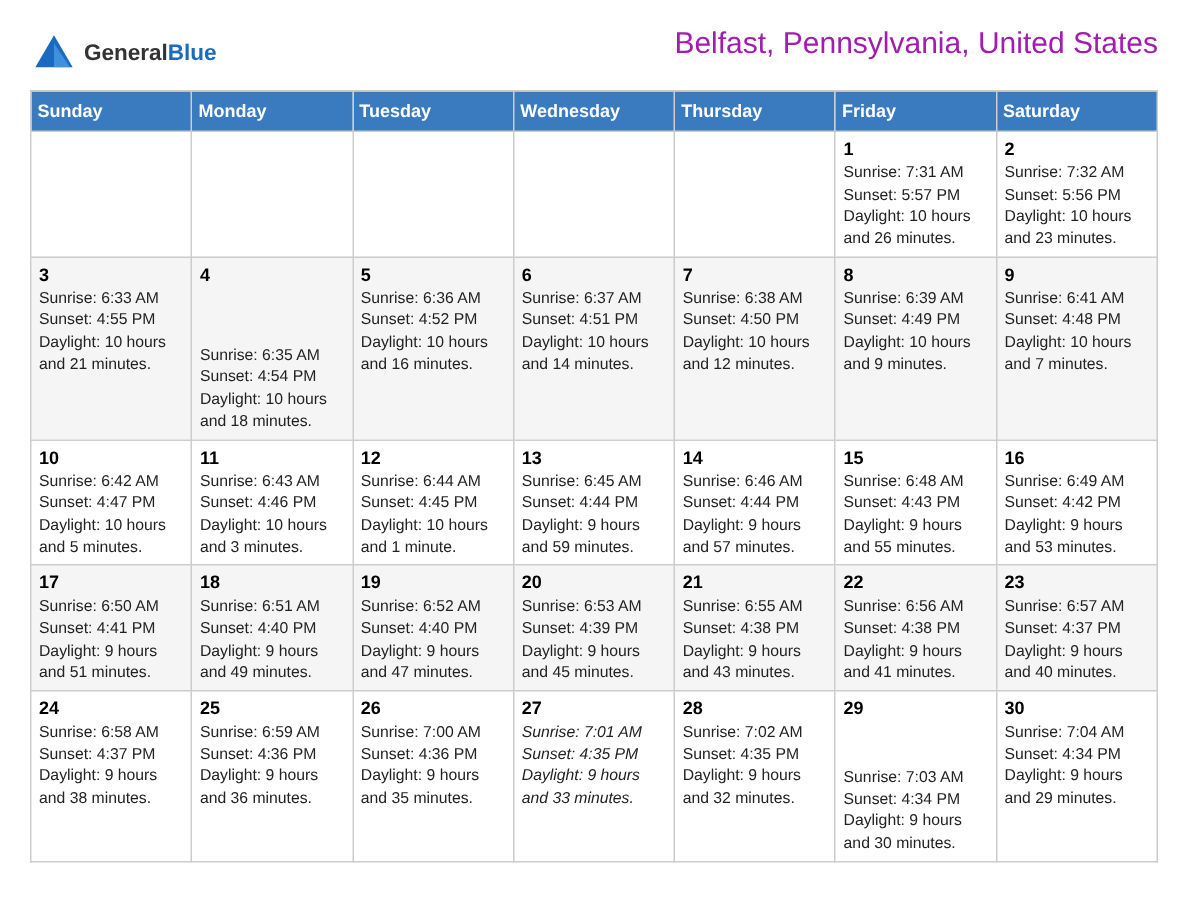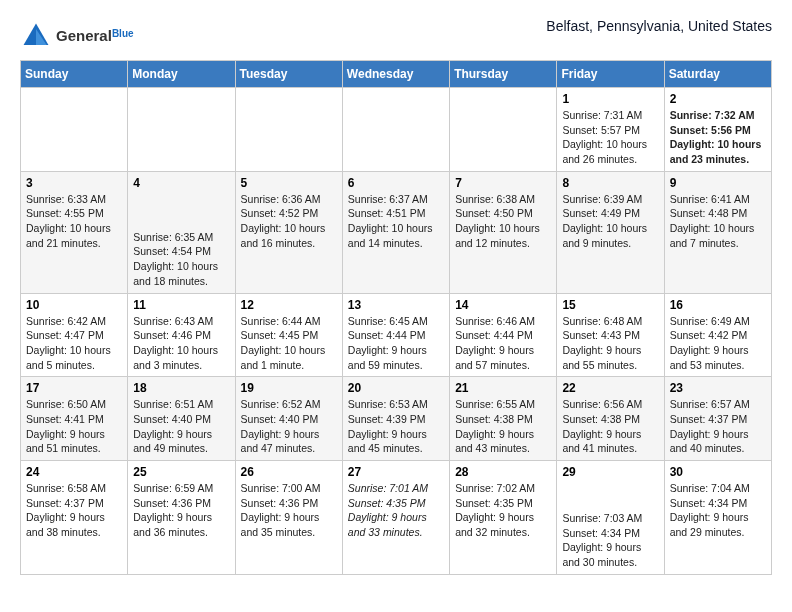--- a/index.html
+++ b/index.html
@@ -26,40 +26,40 @@
       display: flex;
       flex-direction: row;
       line-height: 1.1;
     }
     .logo-general {
       font-size: 15px;
       font-weight: bold;
       color: #333;
     }
     .logo-blue {
-      font-size: 10px;
+      font-size: 15px;
       font-weight: bold;
       color: #1a6bbf;
     }
     .logo-icon {
       width: 32px;
       height: 32px;
     }
     .title-section {
       text-align: right;
     }
     .month-title {
       font-size: 36px;
       font-weight: bold;
       color: #333;
       line-height: 1.1;
     }
     .location {
-      font-size: 14px;
-      color: #0f172a;
+      font-size: 20px;
+      color: #a21caf;
       margin-top: 2px;
     }
     .calendar {
       width: 100%;
       border-collapse: collapse;
       font-size: 11px;
     }
     .calendar th {
       background: #3a7abf;
       color: #fff;
@@ -130,21 +130,21 @@
         <td class="empty"></td>
         <td class="empty"></td>
         <td>
           <div class="day-number">1</div>
           <div class="day-info" style="white-space: pre-line;">Sunrise: 7:31 AM
 Sunset: 5:57 PM
 Daylight: 10 hours and 26 minutes.</div>
         </td>
         <td>
           <div class="day-number">2</div>
-          <div class="day-info" style="white-space: pre-line; font-weight: bold;">Sunrise: 7:32 AM
+          <div class="day-info" style="white-space: pre-line;">Sunrise: 7:32 AM
 Sunset: 5:56 PM
 Daylight: 10 hours and 23 minutes.</div>
         </td>
       </tr>
       <tr class="row-even">
         <td>
           <div class="day-number">3</div>
           <div class="day-info" style="white-space: pre-line;">Sunrise: 6:33 AM
 Sunset: 4:55 PM
 Daylight: 10 hours and 21 minutes.</div>

